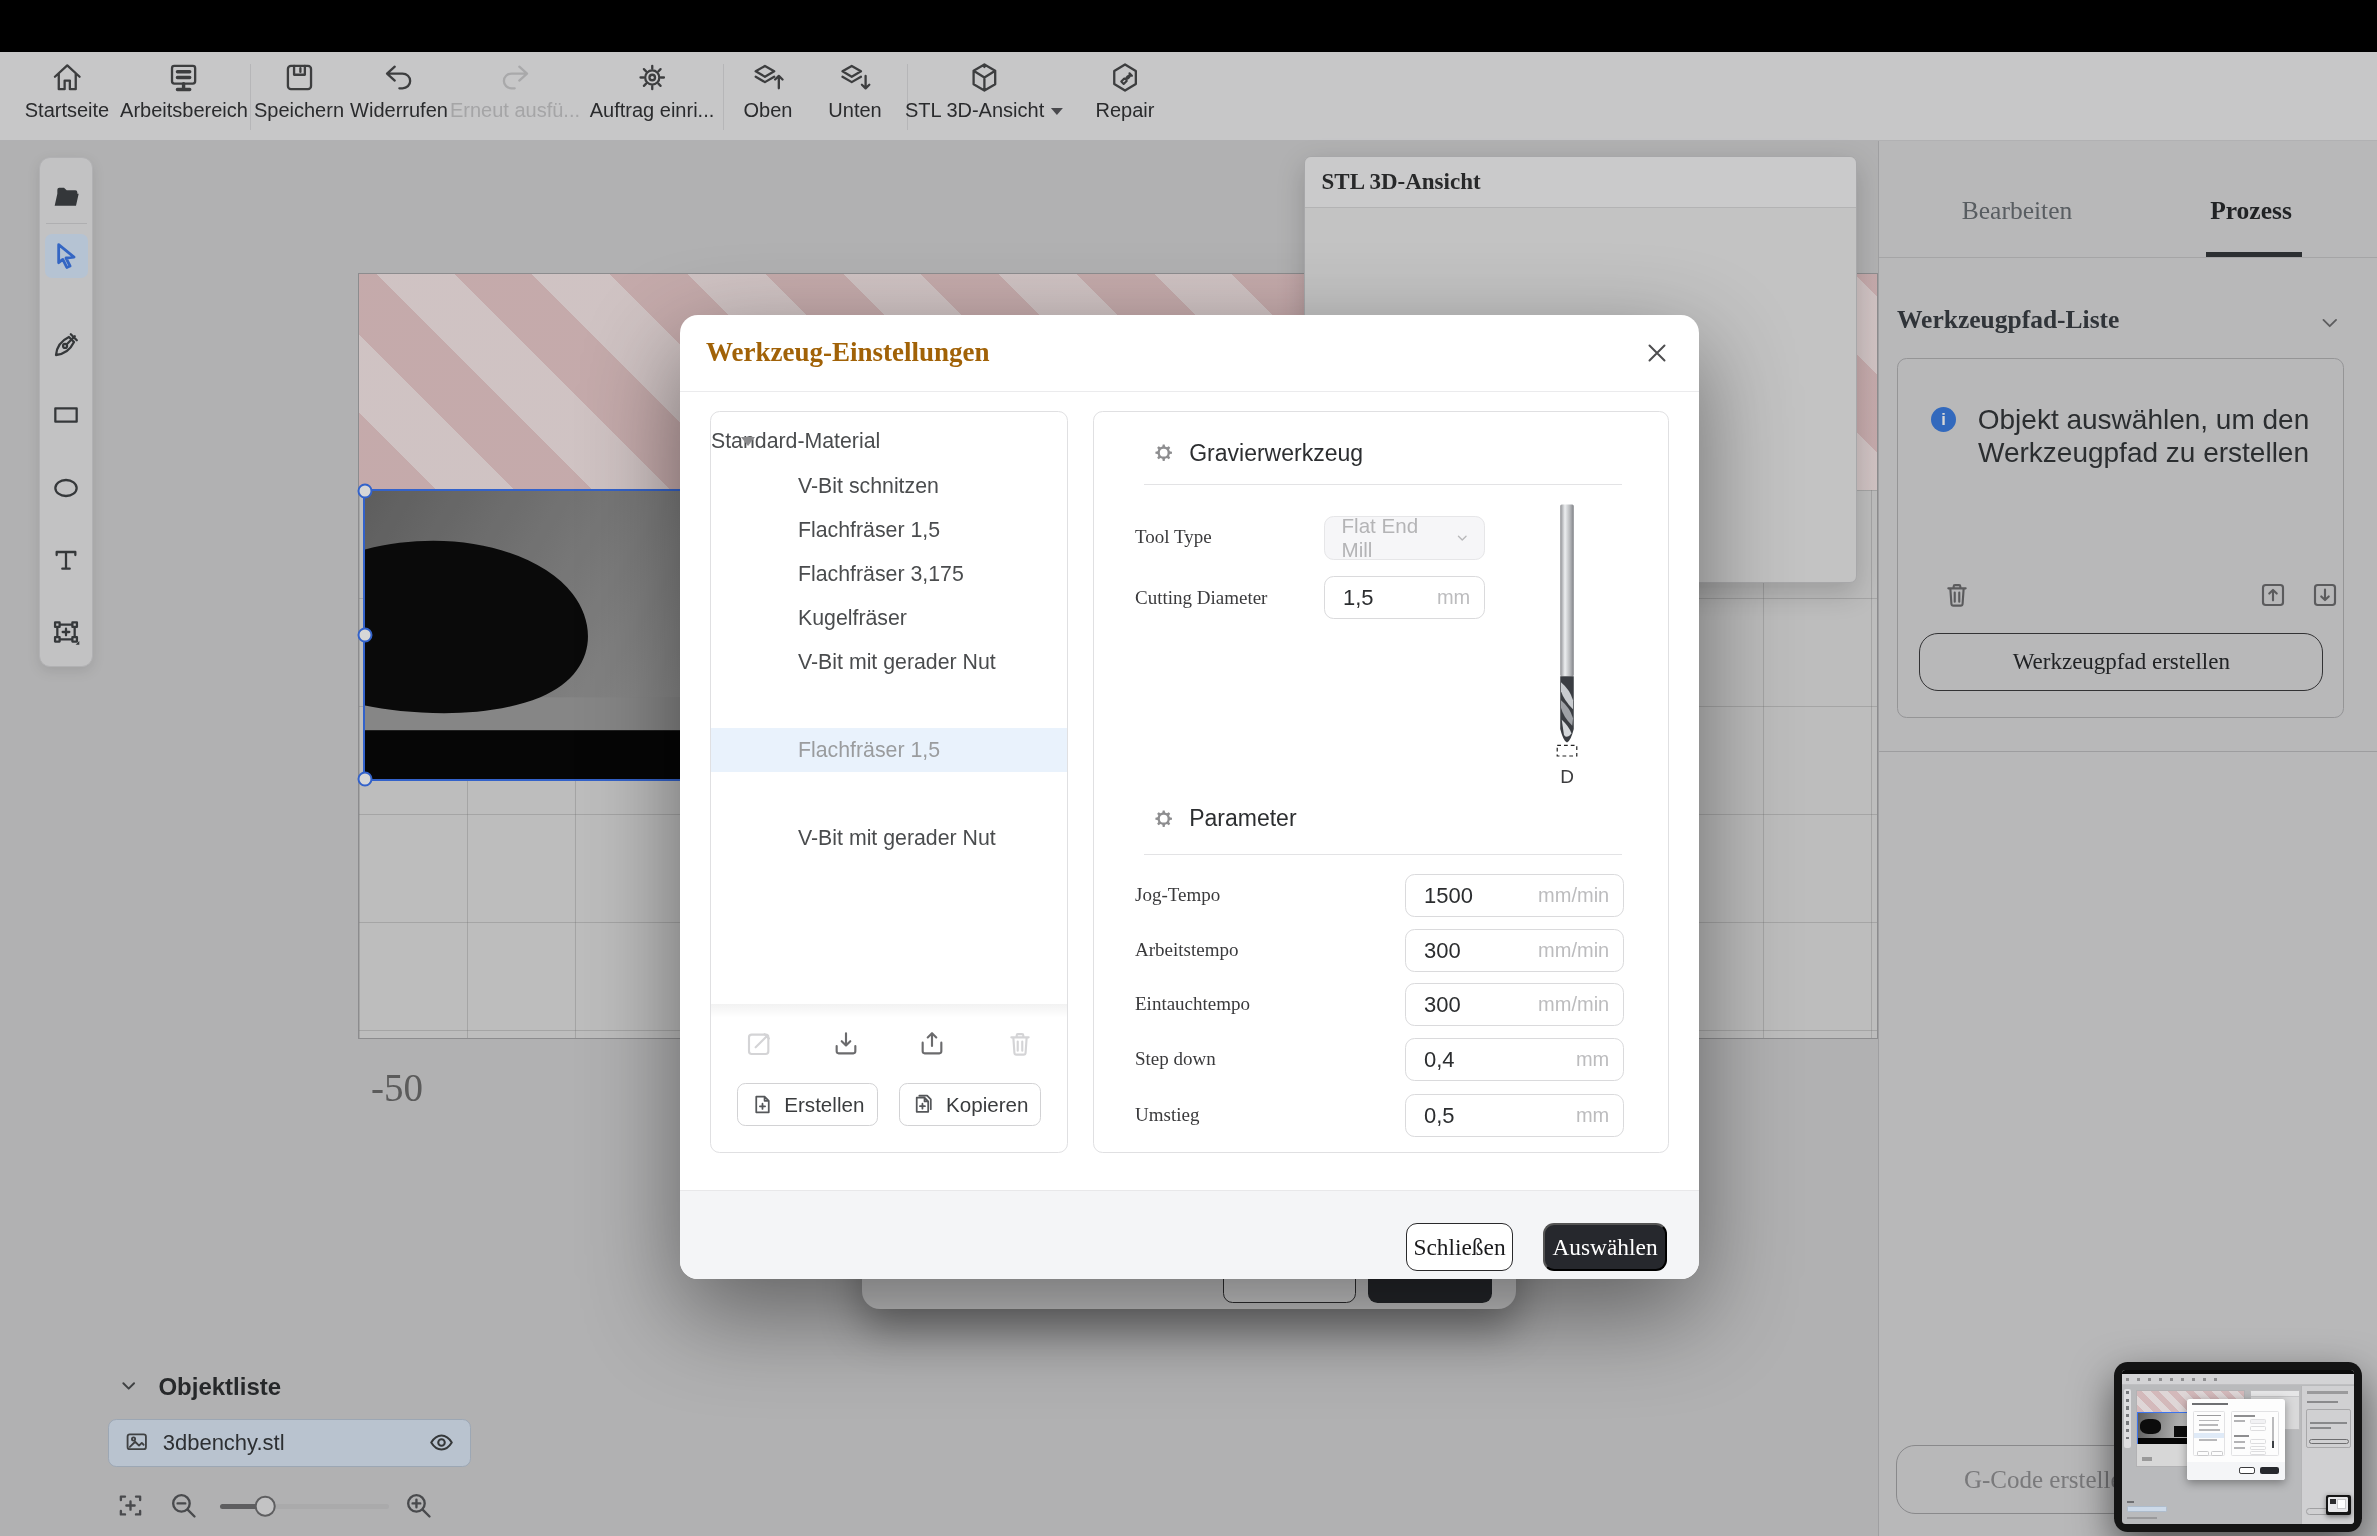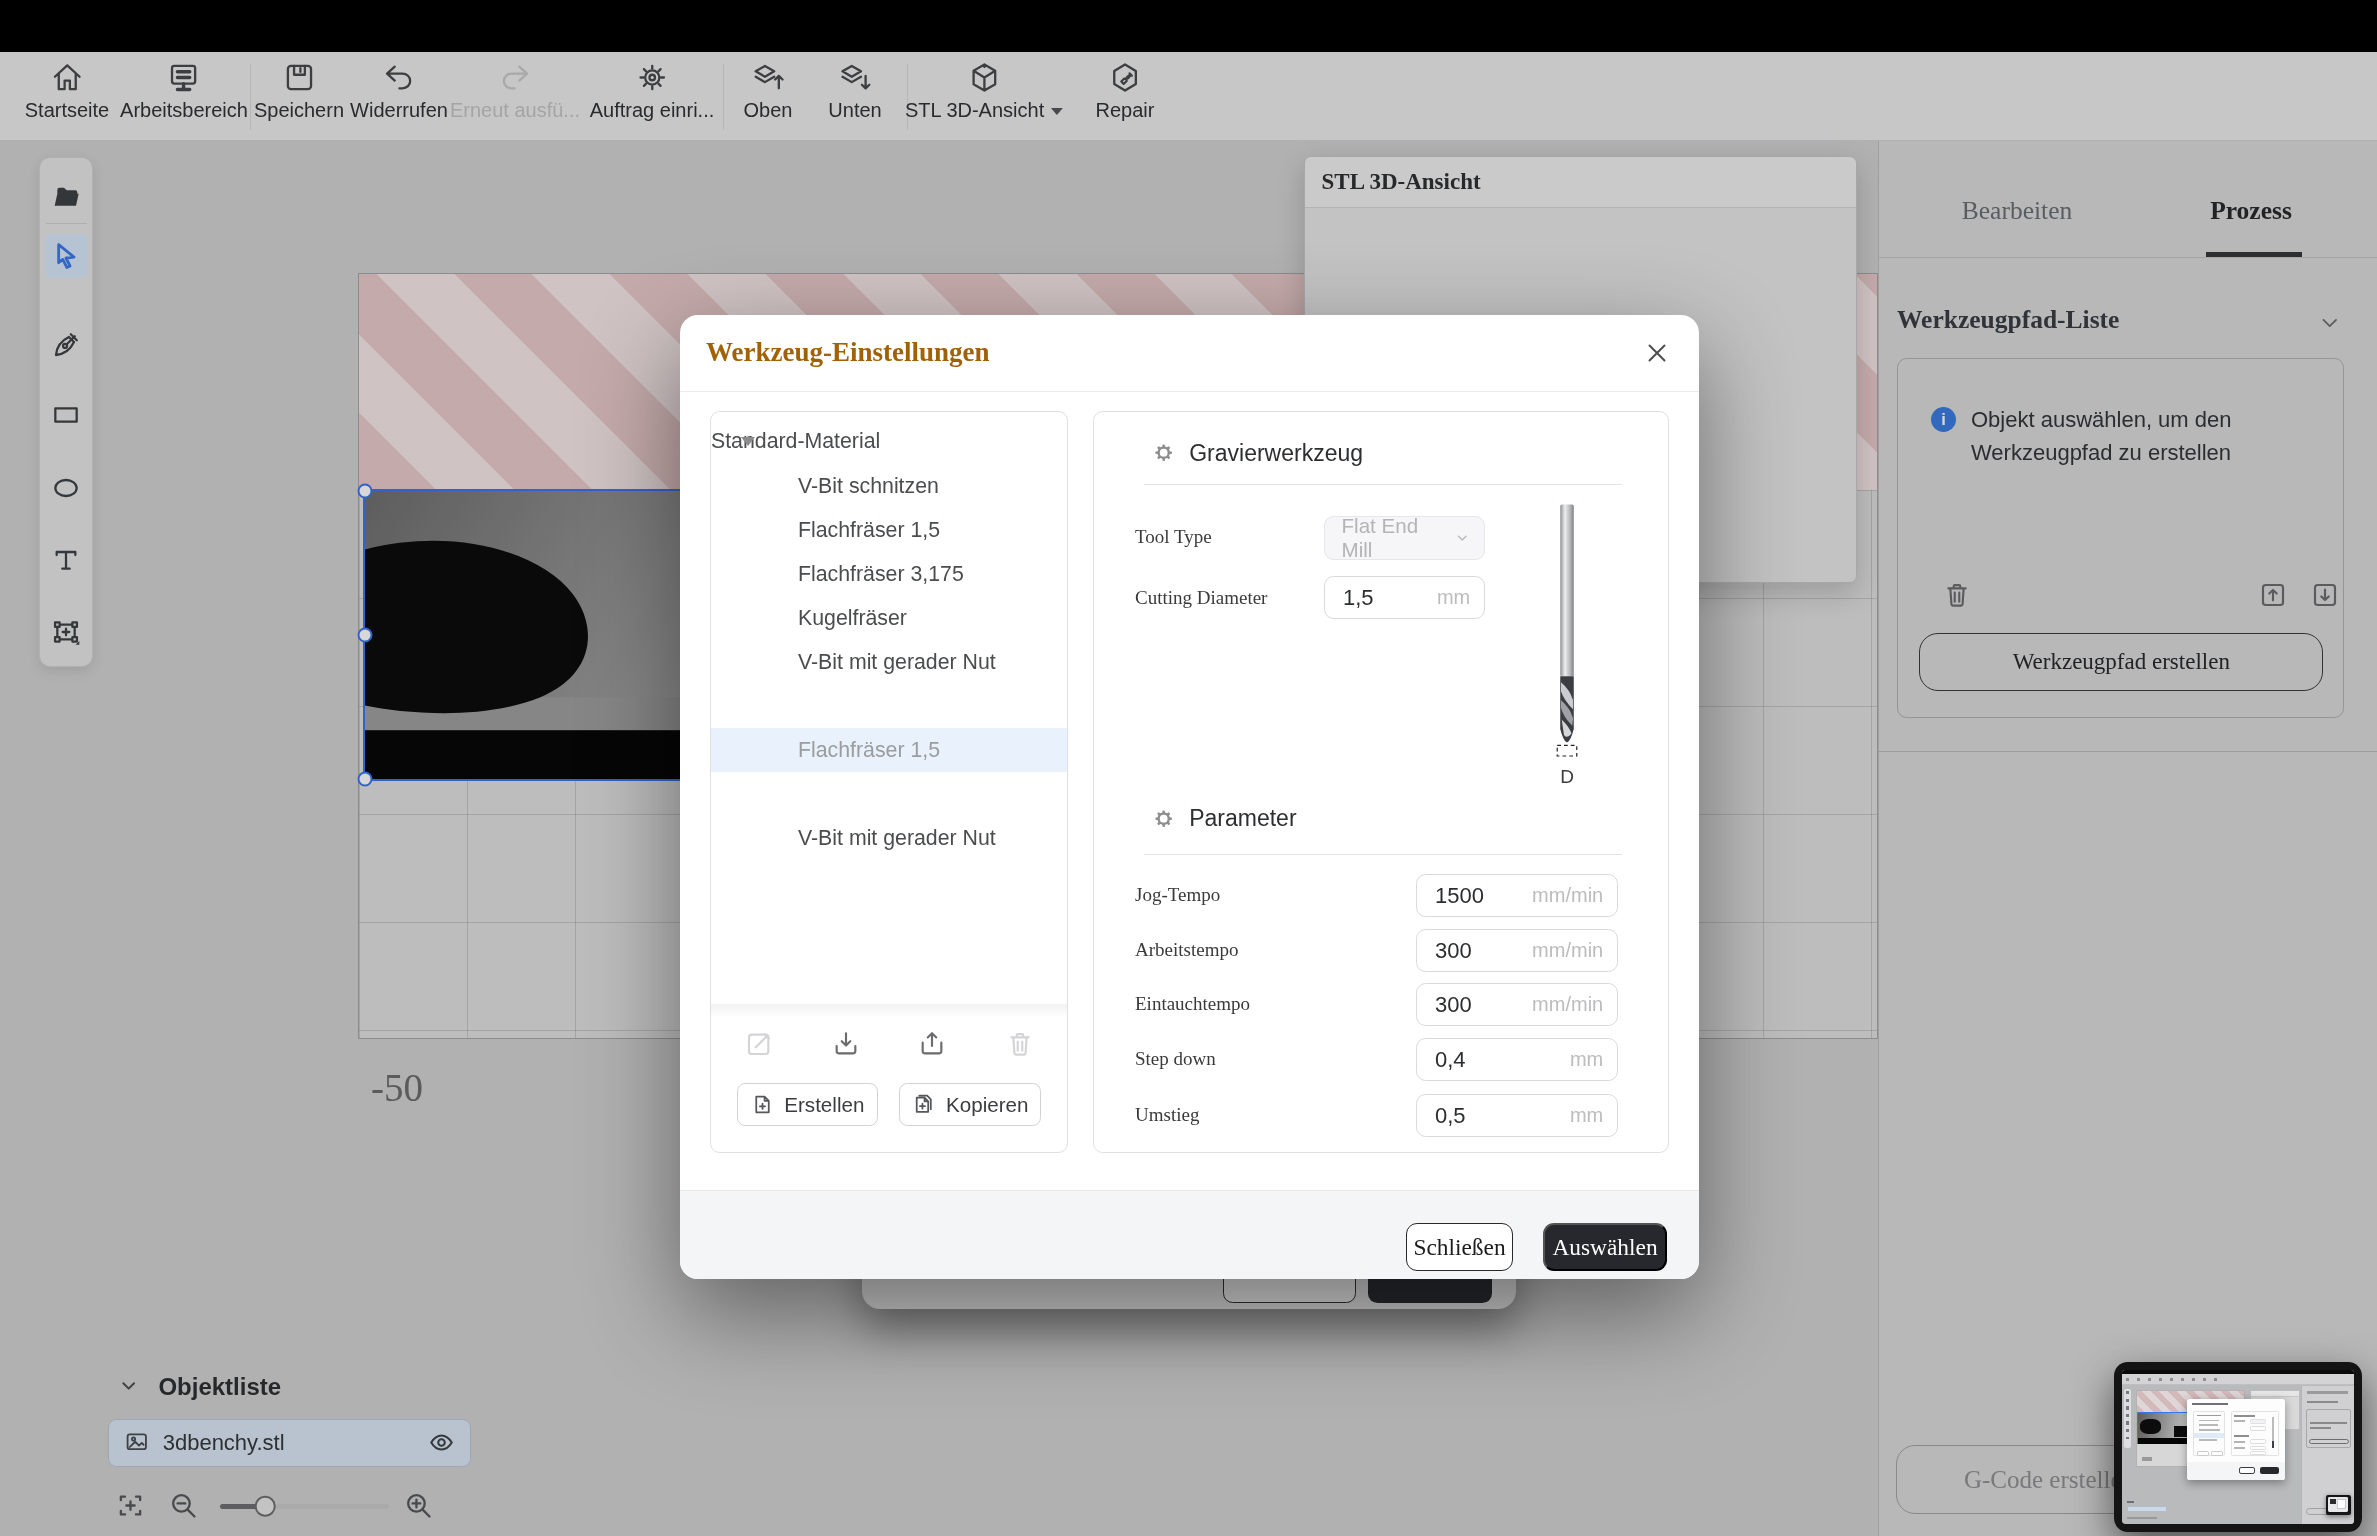--- a/index.html
+++ b/index.html
@@ -44,21 +44,21 @@
   .right-panel { position:absolute; left:1878px; top:141px; width:499px; height:1396px; background:#dadadc; border-left:0.7px solid #bdbdbf; }
   .rp-tab { position:absolute; transform:translateX(-50%); top:55px; font-family:"Liberation Serif",serif; font-size:25.5px; color:#686d72; cursor:pointer; white-space:nowrap; }
   .rp-tab.active { color:#26282a; font-weight:bold; }
   .rp-tabline { position:absolute; left:0; top:116px; width:499px; height:0.7px; background:#c3c3c5; }
   .rp-underline { position:absolute; left:327px; top:111px; width:96px; height:4.8px; background:#33363a; }
   .rp-title { position:absolute; left:18px; top:164px; font-family:"Liberation Serif",serif; font-weight:bold; font-size:25.5px; color:#383d42; }
   .rp-chevron { position:absolute; right:34px; top:168px; }
   .rp-box { position:absolute; left:18px; top:217px; width:447px; height:360px; border:1.4px solid #b0b0b2; border-radius:9.6px; }
   .rp-info-row { position:absolute; left:33px; top:44px; width:385px; display:flex; gap:15px; }
   .rp-info-icon { flex:0 0 auto; width:25px; height:25px; border-radius:50%; background:#3a7ce0; color:#fff; font-size:16.5px; font-weight:bold; text-align:center; line-height:25px; margin-top:4.1px; }
-  .rp-info-text { font-size:22px; line-height:33px; color:#323538; }
+  .rp-info-text { font-size:28px; line-height:33px; color:#323538;text-align:center; }
   .rp-iconrow { position:absolute; left:0; right:0; top:220px; height:34px; }
   .rp-btn { position:absolute; left:21.3px; top:274px; width:404px; height:58px; border:1.7px solid #3a3a3c; border-radius:19px; background:transparent; font-family:"Liberation Serif",serif; font-size:23px; color:#26282a; display:flex; align-items:center; justify-content:center; cursor:pointer; }
   .rp-divider { position:absolute; left:0; top:610px; width:499px; height:1.4px; background:#bababc; }
   .gcode-btn { position:absolute; left:17px; top:1304px; width:306px; height:69px; border:1.7px solid #a2a2a4; border-radius:19px; font-family:"Liberation Serif",serif; font-size:25px; color:#8f8f91; display:flex; align-items:center; justify-content:center; }
   .icon-sm svg { stroke:#6d6d6f; fill:none; stroke-width:1.6; stroke-linecap:round; stroke-linejoin:round; }
   .icon-dis svg { stroke:#b4b4b6; }
 
   
   .obj-title-row { position:absolute; left:117px; top:1373px; display:flex; align-items:center; gap:18px;justify-content:space-between; }
   .obj-title { font-size:24px; font-weight:bold; color:#2c2e30; }
@@ -100,21 +100,21 @@
 
   .detail-panel { position:absolute; left:413px; top:96px; width:576px; height:742px; border:0.7px solid #e0e0e2; border-radius:9.6px; }
   .sec-head { position:absolute; left:58px; display:flex; align-items:center; gap:13.8px; font-size:23px; color:#2c2e30; }
   .sec-head svg { width:23.4px; height:23.4px; fill:#8e8e90; }
   .sec-divider { position:absolute; left:50px; width:478px; height:1.4px; background:#e3e3e5; }
   .fld-label { position:absolute; left:41px; font-family:"Liberation Serif",serif; font-size:19px; color:#3a3a3c; transform:translateY(-50%); }
   .fld-select { position:absolute; left:230px; width:161px; height:44px; background:#f6f6f8; border:1.4px solid #e6e6e8; border-radius:9.6px; display:flex; align-items:center; padding:0 13.8px 0 16.5px; color:#b4b4b6; font-size:20.6px; gap:8.3px; }
   .fld-input { position:absolute; left:230px; width:161px; height:43px; background:#fff; border:1.4px solid #dadadc; border-radius:9.6px; display:flex; align-items:center; padding:0 13.8px 0 18px; }
   .fld-input input { border:none; outline:none; width:83px; font-family:"Liberation Sans",sans-serif; font-size:22px; color:#2b2d2f; background:transparent; }
   .fld-unit { margin-left:auto; font-size:20px; color:#bcbcbe; }
-  .param-row .fld-input { left:322px; width:202px; }
+  .param-row .fld-input { left:311px; width:219px; }
   .toolimg { position:absolute; left:451px; top:91px; width:44px; height:256px; }
   .toolimg .dlab { position:absolute; left:50%; transform:translateX(-50%); bottom:-29px; font-size:19px; color:#3c3c3e; }
 
   .modal-footer { position:absolute; left:0; top:875px; width:100%; height:89px; background:#f4f5f7; border-top:0.7px solid #e8e8ea; border-radius:0 0 18px 18px; }
   .mf-btn { position:absolute; top:32px; height:48px; border-radius:11px; display:flex; align-items:center; justify-content:center; font-family:"Liberation Serif",serif; font-size:23.4px; cursor:pointer; }
   .mf-close { left:726px; width:107px; background:#fff; border:1.7px solid #2a2a2c; color:#1b1b1d; }
   .mf-select { left:863px; width:124px; background:#26282d; color:#fff; }
 
   
   .pip { position:absolute; left:2114px; top:1362px; width:248px; height:170px; background:#141414; border-radius:13.8px; padding:7.6px; z-index:200; box-shadow:0 16.5px 41px rgba(0,0,0,0.55); }

